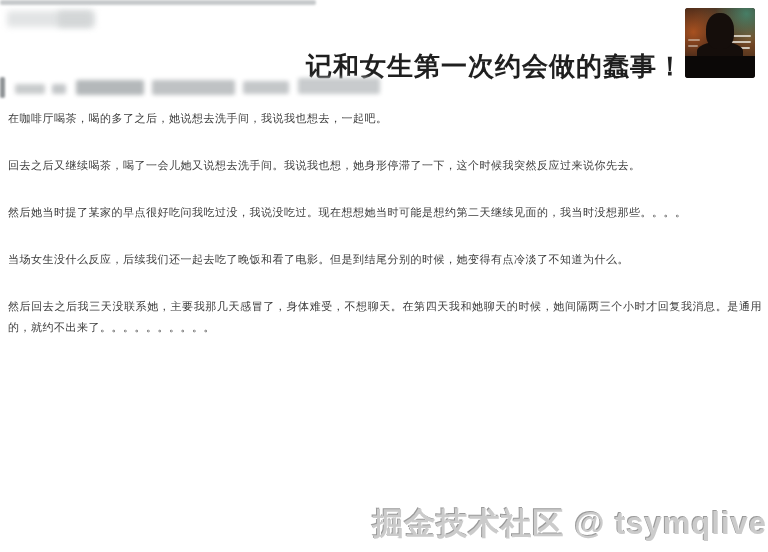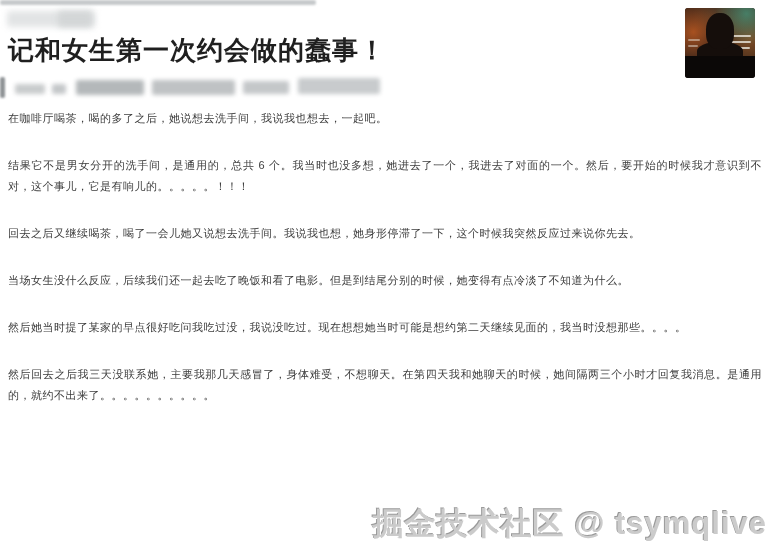--- a/index.html
+++ b/index.html
@@ -14,22 +14,22 @@
   .crumb-blob2{left:58px;top:11px;width:34px;height:16px;background:#d3d6d7;filter:blur(3px);}
   .meta-edge{left:0;top:77px;width:5px;height:21px;background:#8f9396;filter:blur(1px);}
   .m1{left:15px;top:84px;width:30px;height:10px;background:#c9cccd;}
   .m2{left:52px;top:84px;width:14px;height:10px;background:#c4c7c9;}
   .m3{left:76px;top:80px;width:68px;height:15px;background:#b4b8ba;}
   .m4{left:152px;top:80px;width:83px;height:15px;background:#bfc2c4;}
   .m5{left:243px;top:81px;width:46px;height:13px;background:#c4c7c9;}
   .m6{left:298px;top:78px;width:82px;height:16px;background:#c8cbcd;}
   
   .title{
-    position:absolute;left:8px;top:33px;width:660px;margin:0;
-    font-size:26px;font-weight:700;color:#1f1f1f;letter-spacing:1px;white-space:nowrap;
+    position:absolute;left:8px;top:33px;width:660px;margin:16px;
+    font-size:26px;font-weight:700;color:#1f1f1f;letter-spacing:1px;white-space:nowrap;text-align:right;
   }
   
   .thumb{
     position:absolute;left:685px;top:8px;width:70px;height:70px;
     border-radius:3px;overflow:hidden;background:#241a16;cursor:pointer;
   }
   .thumb .screen{
     position:absolute;left:0;top:0;right:0;bottom:22px;
     background:
       radial-gradient(circle at 12% 50%, rgba(196,92,34,.8), rgba(196,92,34,0) 48%),
@@ -97,22 +97,21 @@
     <div class="tline t3"></div>
     <div class="tline t4"></div>
     <div class="tline t5"></div>
     <div class="shoulders"></div>
     <div class="head"></div>
     <div class="bottom-bar"></div>
   </div>
 
   <div class="content">
     <p>在咖啡厅喝茶，喝的多了之后，她说想去洗手间，我说我也想去，一起吧。</p>
-    <p>结果它不是男女分开的洗手间，是通用的，总共 6 个。我当时也没多想，她进去了一个，我进去了对面的一个。然后，要开始的时候我才意识到不对，这个事儿，它是有响儿的。。。。。！！！</p>
     <p>回去之后又继续喝茶，喝了一会儿她又说想去洗手间。我说我也想，她身形停滞了一下，这个时候我突然反应过来说你先去。</p>
+    <p>然后她当时提了某家的早点很好吃问我吃过没，我说没吃过。现在想想她当时可能是想约第二天继续见面的，我当时没想那些。。。。</p>
     <p>当场女生没什么反应，后续我们还一起去吃了晚饭和看了电影。但是到结尾分别的时候，她变得有点冷淡了不知道为什么。</p>
-    <p>然后她当时提了某家的早点很好吃问我吃过没，我说没吃过。现在想想她当时可能是想约第二天继续见面的，我当时没想那些。。。。</p>
     <p>然后回去之后我三天没联系她，主要我那几天感冒了，身体难受，不想聊天。在第四天我和她聊天的时候，她间隔两三个小时才回复我消息。是通用的，就约不出来了。。。。。。。。。。</p>
   </div>
 
   <div class="watermark">掘金技术社区 @ tsymqlive</div>
 
 </div>
 
 </body></html>

